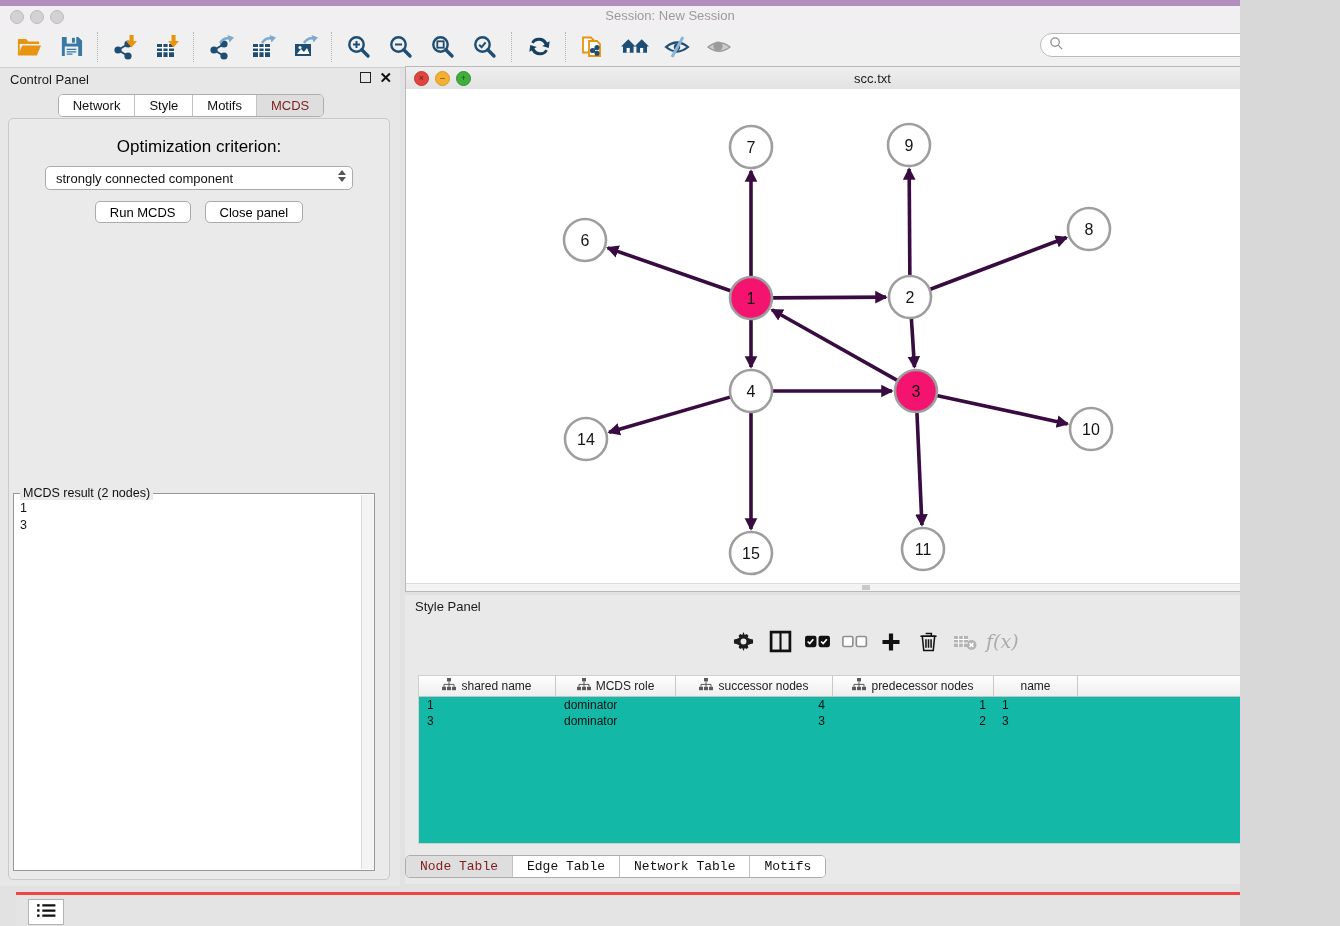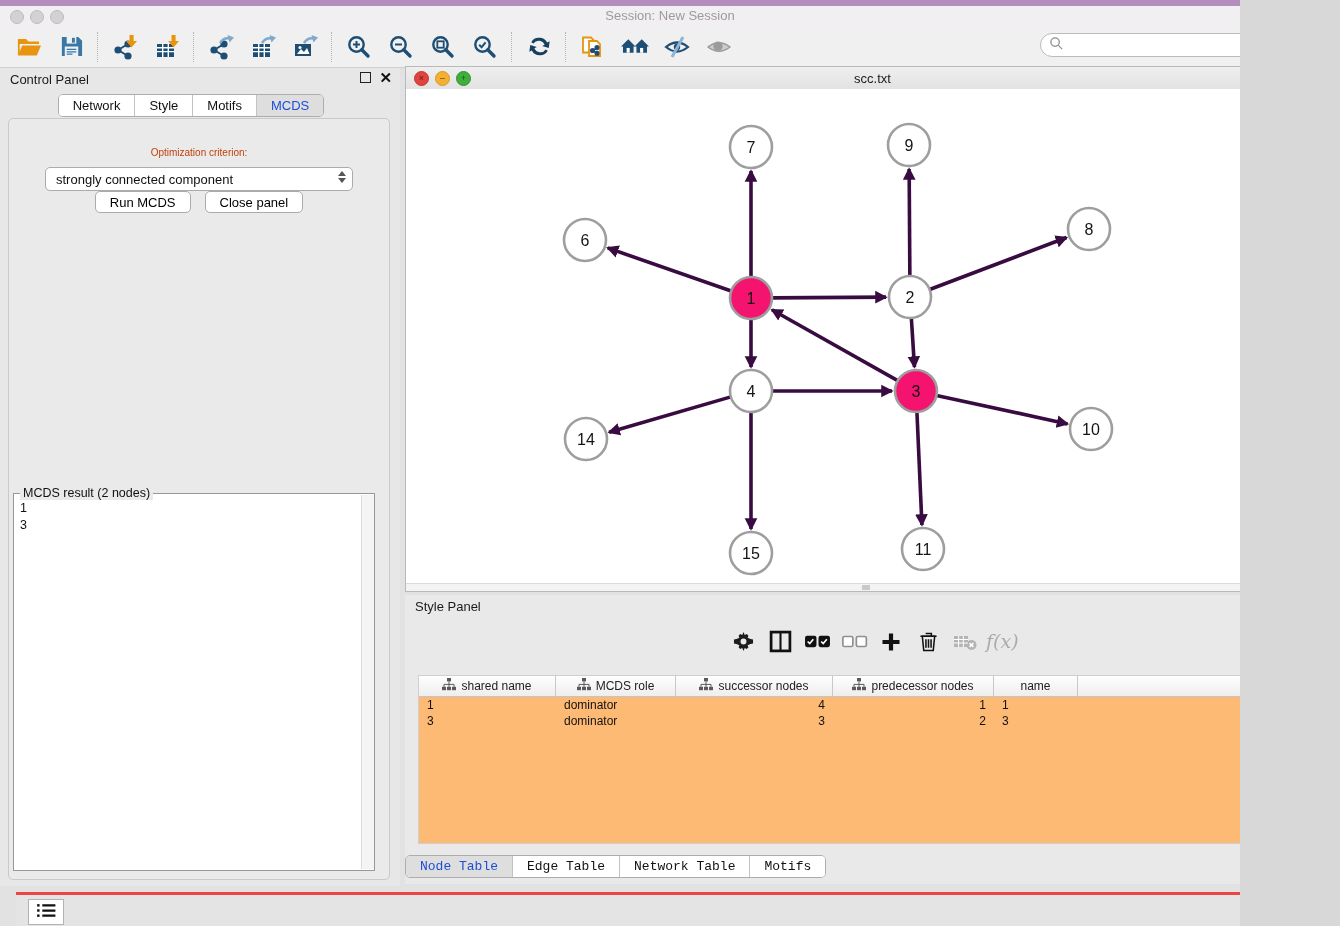--- a/index.html
+++ b/index.html
@@ -25,29 +25,29 @@
   .control-panel{position:absolute;left:0;top:68px;width:400px;height:818px;background:#e7e7e7;}
   .panel-header{position:relative;height:24px;}
   .panel-header .ph-title{position:absolute;left:10px;top:4px;font-size:13px;color:#1a1a1a;}
   .ph-icons{position:absolute;right:8px;top:4px;display:flex;gap:8px;align-items:center;}
   .float-box{width:9px;height:9px;border:1.5px solid #222;display:inline-block;}
   .close-x{font-weight:bold;font-size:15px;line-height:11px;color:#111;}
   .cp-tabs{position:absolute;left:0;right:18px;top:26px;display:flex;justify-content:center;}
   .seg{display:flex;border:1px solid #adadad;border-radius:5px;overflow:hidden;background:#fff;}
   .seg .seg-tab{padding:3px 14px;font-size:13px;background:#fff;color:#111;border-right:1px solid #c3c3c3;cursor:default;}
   .seg .seg-tab:last-child{border-right:none;}
-  .seg .seg-tab.active{background:#dedede;color:#1d4ed8;}
+  .seg .seg-tab.active{background:#dedede;color:#7f1d1d;}
   .cp-content{position:absolute;left:8px;top:50px;width:382px;height:762px;background:#eaeaea;border:1px solid #c9c9c9;border-radius:5px;box-sizing:border-box;}
-  .opt-label{text-align:center;margin-top:28px;font-size:10px;color:#c2410c;}
+  .opt-label{text-align:center;margin-top:18px;font-size:17px;color:#000000;}
   .dropdown{position:relative;margin:9px 36px 0 36px;height:24px;background:#fff;border:1px solid #ababab;border-radius:5px;display:flex;align-items:center;padding-left:10px;box-sizing:border-box;font-size:13px;}
   .dd-stepper{position:absolute;right:6px;top:3px;display:flex;flex-direction:column;gap:2px;}
   .dd-stepper i{display:block;width:0;height:0;border-left:4px solid transparent;border-right:4px solid transparent;}
   .dd-up{border-bottom:5px solid #555;}
   .dd-down{border-top:5px solid #555;}
-  .btn-row{display:flex;justify-content:center;gap:14px;}
+  .btn-row{display:flex;justify-content:center;gap:14px;margin-top:11px;}
   .mac-btn{height:22px;background:#fff;border:1px solid #ababab;border-radius:5px;font-size:13px;padding:0 14px;font-family:"Liberation Sans",sans-serif;cursor:default;}
   .result-box{position:absolute;left:4px;right:14px;top:374px;bottom:8px;border:1px solid #979797;background:#fff;}
   .result-legend{position:absolute;left:6px;top:-8px;background:#eaeaea;padding:0 3px;font-size:12.5px;color:#111;}
   .result-lines{position:absolute;left:0;top:4px;right:13px;bottom:0;padding:2px 6px;font-size:12.5px;line-height:17px;color:#111;overflow:hidden;}
   .result-scroll{position:absolute;right:0;top:1px;bottom:1px;width:12px;background:#f4f4f4;border-left:1px solid #dcdcdc;}
 
   
   .network-window{position:absolute;left:405px;top:66px;width:935px;height:526px;background:#fff;border:1px solid #b9b9b9;box-sizing:border-box;}
   .nw-titlebar{position:relative;height:22px;background:linear-gradient(#efefef,#e2e2e2);border-bottom:1px solid #b5b5b5;}
   .nw-titlebar .nw-title{position:absolute;left:0;right:0;top:4px;text-align:center;font-size:13px;color:#1a1a1a;}
@@ -57,21 +57,21 @@
   .l-green{left:50px;background:#3fae3c;border:1px solid #349231;color:rgba(0,60,0,.75);}
   .canvas{position:absolute;left:0;top:22px;right:8px;bottom:7px;background:#fff;overflow:hidden;}
   .v-scroll{position:absolute;right:0;top:22px;bottom:7px;width:8px;background:#f3f3f3;border-left:1px solid #dadada;}
   .h-scroll{position:absolute;left:0;right:8px;bottom:0;height:7px;background:#f3f3f3;border-top:1px solid #dadada;}
   .h-thumb{position:absolute;left:456px;top:1px;width:8px;height:5px;background:#c9c9c9;}
 
   
   .table-panel{position:absolute;left:405px;top:595px;width:935px;height:289px;background:#e9e9e9;}
   .tp-toolbar{position:absolute;left:12px;top:28px;right:12px;height:40px;display:flex;align-items:center;gap:7px;justify-content:center;}
   .tp-btn{width:30px;height:32px;display:flex;align-items:center;justify-content:center;background:transparent;border:none;padding:0;}
-  .tp-table{position:absolute;left:13px;top:80px;right:13px;bottom:40px;background:#fdba74;border:1px solid #cfcfcf;overflow:hidden;}
+  .tp-table{position:absolute;left:13px;top:80px;right:13px;bottom:40px;background:#14b8a6;border:1px solid #cfcfcf;overflow:hidden;}
   .thead{display:flex;height:20px;background:linear-gradient(#fefefe,#eeeeee);border-bottom:1px solid #c4c4c4;}
   .th{display:flex;align-items:center;justify-content:center;gap:5px;font-size:12px;color:#222;border-right:1px solid #c8c8c8;box-sizing:border-box;}
   .trow{display:flex;height:16px;align-items:center;}
   .td{font-size:12px;color:#111;box-sizing:border-box;padding:0 8px;overflow:hidden;white-space:nowrap;}
   .td.right{text-align:right;}
   .tp-tabs{position:absolute;left:0;right:0;bottom:6px;display:flex;justify-content:flex-start;font-family:Liberation Mono, monospace;}
 
   
   .status-bar{position:absolute;left:16px;top:892px;width:1340px;height:34px;background:#e4e4e4;border-top:3px solid #ef4444;}
   .list-btn{position:absolute;left:12px;top:4px;width:36px;height:26px;background:#fff;border:1px solid #b3b3b3;display:flex;align-items:center;justify-content:center;}

